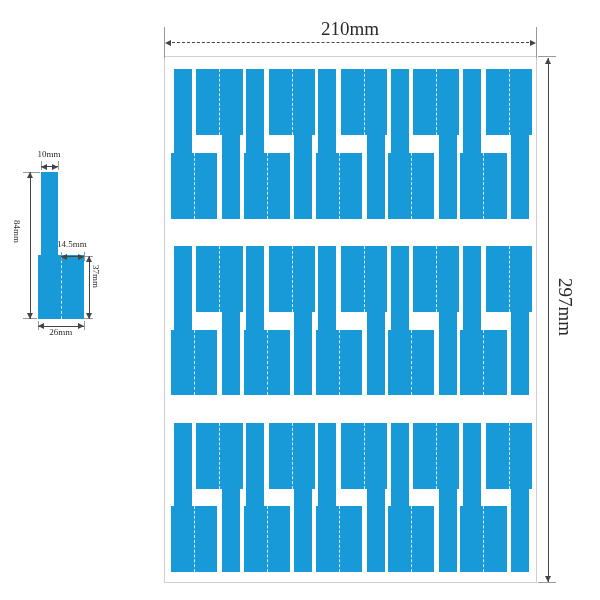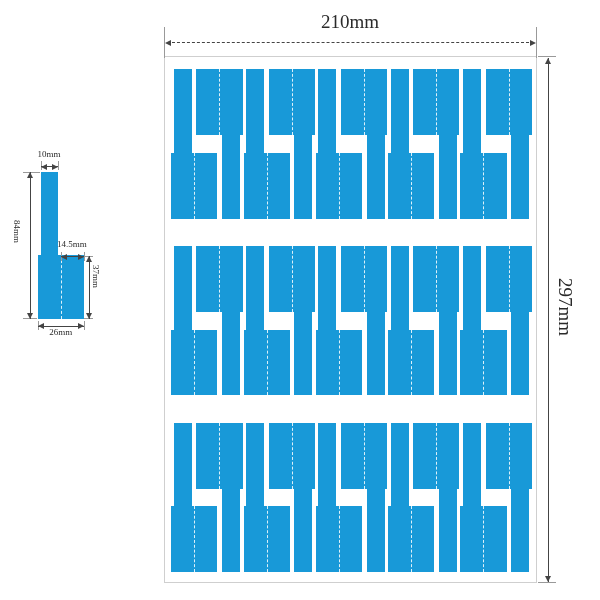--- a/index.html
+++ b/index.html
@@ -232,21 +232,21 @@
         <div class="fold-line" style="left: 23.1px; top: 83.5px; height: 65.7px;"></div>
       </div>
       <div class="label-group" style="left: 320.6px; top: 365.9px; width: 46.2px; height: 149.2px;">
         <div class="label-part" style="left: 25.8px; top: 65.7px; width: 17.8px; height: 83.5px;"></div>
         <div class="label-part" style="left: 0px; top: 0px; width: 46.2px; height: 65.7px;"></div>
         <div class="fold-line" style="left: 23.1px; top: 0px; height: 65.7px;"></div>
       </div>
     </div>
 </div>
 
-<div class="dim-text big center" style="left:285px;top:12px;width:130px;">210mm</div>
+<div class="dim-text big center" style="left:285px;top:19px;width:130px;">210mm</div>
 <div class="tick" style="left:164px;top:27px;width:1px;height:31px;"></div>
 <div class="tick" style="left:536px;top:27px;width:1px;height:31px;"></div>
 <div class="dashline-h" style="left:167px;top:42px;width:367px;"></div>
 <div class="arr l" style="left:165px;top:39.5px;"></div>
 <div class="arr r" style="left:530px;top:39.5px;"></div>
 
 <div class="tick" style="left:538px;top:56px;width:18px;height:1px;"></div>
 <div class="tick" style="left:538px;top:582px;width:18px;height:1px;"></div>
 <div class="dimline-v" style="left:548px;top:58px;height:524px;"></div>
 <div class="arr u" style="left:545px;top:58px;"></div>

